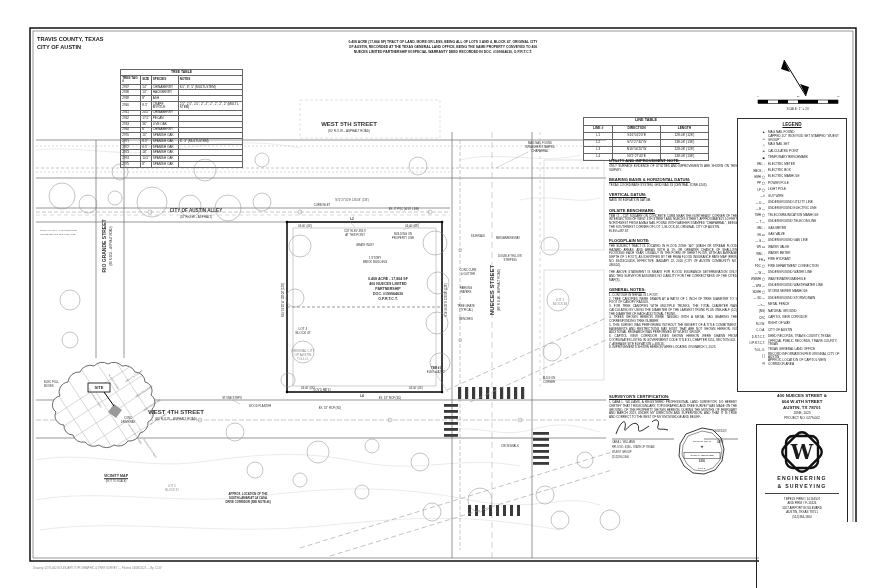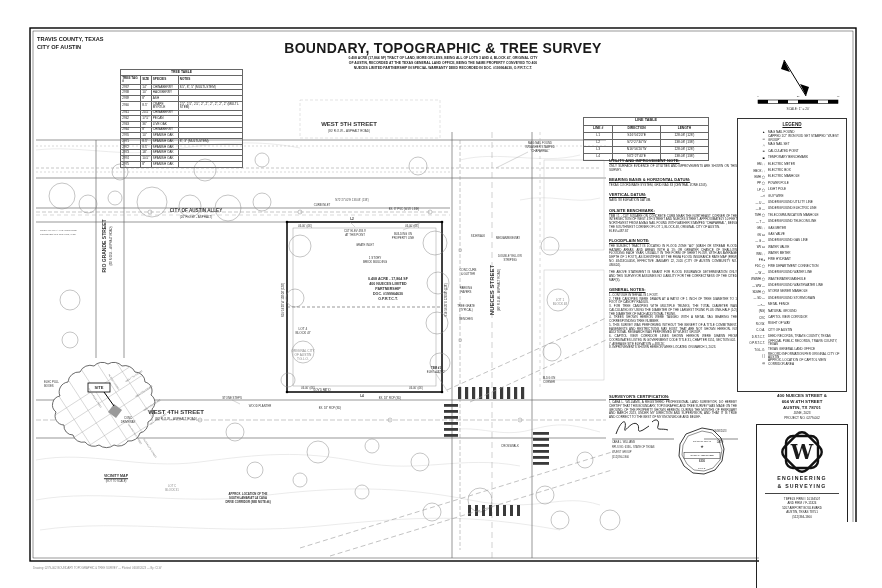--- a/index.html
+++ b/index.html
@@ -360,21 +360,20 @@
       <div class="lbl" style="left: 612px; top: 453px; font-size: 2.6px; transform: translate(0px, -50%);">WUEST GROUP</div>
       <div class="lbl" style="left: 612px; top: 458px; font-size: 2.6px; transform: translate(0px, -50%);">(512)394-1900</div>
     </div>
 
   <div id="county" class="abs" style="z-index:3">
     <div>TRAVIS COUNTY, TEXAS</div>
     <div>CITY OF AUSTIN</div>
   </div>
 
   <div id="titleblk" class="abs" style="z-index:3">
-    <div class="main">BOUNDARY, TOPOGRAPHIC &amp; TREE SURVEY</div>
     <div class="sub">0.408 ACRE (17,864 SF) TRACT OF LAND, MORE OR LESS, BEING ALL OF LOTS 3 AND 4, BLOCK 47, ORIGINAL CITY</div>
     <div class="sub">OF AUSTIN, RECORDED AT THE TEXAS GENERAL LAND OFFICE, BEING THE SAME PROPERTY CONVEYED TO 400</div>
     <div class="sub">NUECES LIMITED PARTNERSHIP IN SPECIAL WARRANTY DEED RECORDED IN DOC. #199964630, O.P.R.T.C.T.</div>
   </div>
 
   <table id="treetbl" class="abs" style="z-index:3">
     <thead>
       <tr>
           <th class="ttl" colspan="4">TREE TABLE</th>
         </tr>

